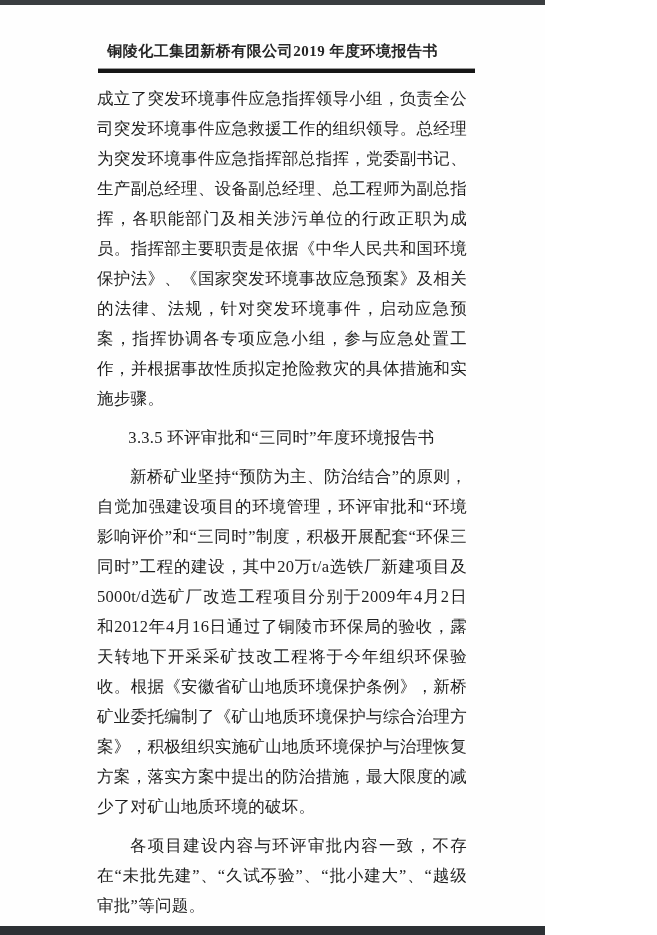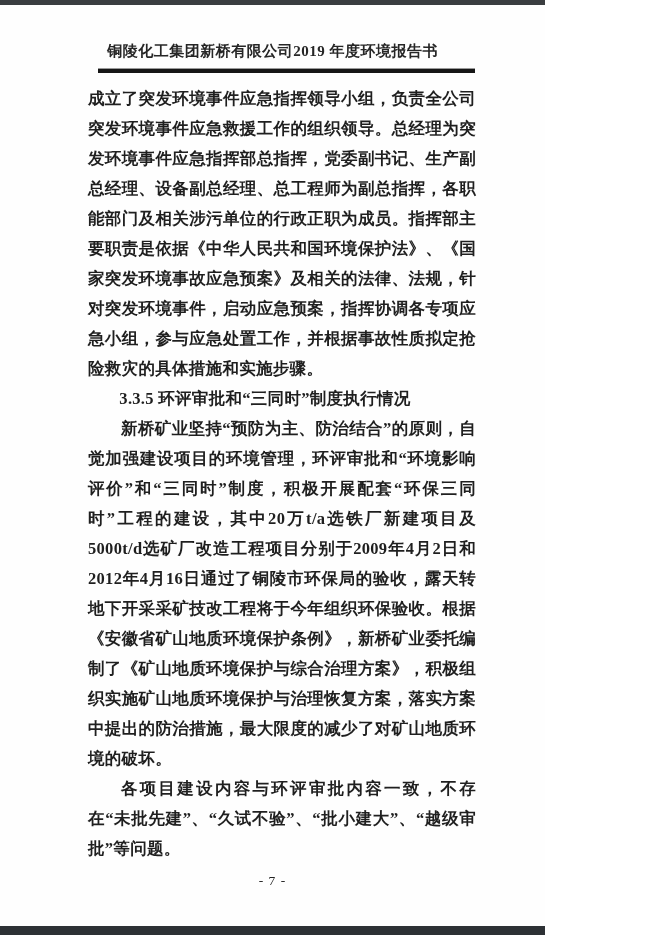--- a/index.html
+++ b/index.html
@@ -43,23 +43,22 @@
   .doc-body {
     margin: 11px 69px 0 88px;
     font-size: 16.5px;
     line-height: 30px;
     color: #1f1f1f;
     text-align: justify;
     text-justify: inter-character;
     letter-spacing: 0.3px;
   }
   .doc-body p {
-    margin: 0;
+    margin: 9px;
     padding: 0;
-    font-weight: bold;
   }
   .doc-body p.indent {
     text-indent: 2em;
   }
   .doc-body p.heading {
     text-indent: 1.9em;
   }
   .footer {
     position: absolute;
     bottom: 46px;
@@ -76,21 +75,21 @@
 <div class="screen">
   <div class="edge-top"></div>
 
   <div class="header">
     <div class="header-title">铜陵化工集团新桥有限公司2019 年度环境报告书</div>
     <div class="header-rule"></div>
   </div>
 
   <div class="doc-body" id="doc-body">
       <p class="">成立了突发环境事件应急指挥领导小组，负责全公司突发环境事件应急救援工作的组织领导。总经理为突发环境事件应急指挥部总指挥，党委副书记、生产副总经理、设备副总经理、总工程师为副总指挥，各职能部门及相关涉污单位的行政正职为成员。指挥部主要职责是依据《中华人民共和国环境保护法》、《国家突发环境事故应急预案》及相关的法律、法规，针对突发环境事件，启动应急预案，指挥协调各专项应急小组，参与应急处置工作，并根据事故性质拟定抢险救灾的具体措施和实施步骤。</p>
-      <p class="heading">3.3.5 环评审批和“三同时”制度执行情况</p>
+      <p class="heading">3.3.5 环评审批和“三同时”年度环境报告书</p>
       <p class="indent">新桥矿业坚持“预防为主、防治结合”的原则，自觉加强建设项目的环境管理，环评审批和“环境影响评价”和“三同时”制度，积极开展配套“环保三同时”工程的建设，其中20万t/a选铁厂新建项目及5000t/d选矿厂改造工程项目分别于2009年4月2日和2012年4月16日通过了铜陵市环保局的验收，露天转地下开采采矿技改工程将于今年组织环保验收。根据《安徽省矿山地质环境保护条例》，新桥矿业委托编制了《矿山地质环境保护与综合治理方案》，积极组织实施矿山地质环境保护与治理恢复方案，落实方案中提出的防治措施，最大限度的减少了对矿山地质环境的破坏。</p>
       <p class="indent">各项目建设内容与环评审批内容一致，不存在“未批先建”、“久试不验”、“批小建大”、“越级审批”等问题。</p>
     </div>
 
   <div class="footer">
     <span>- 7 -</span>
   </div>
 
   <div class="edge-bottom"></div>
 </div>

